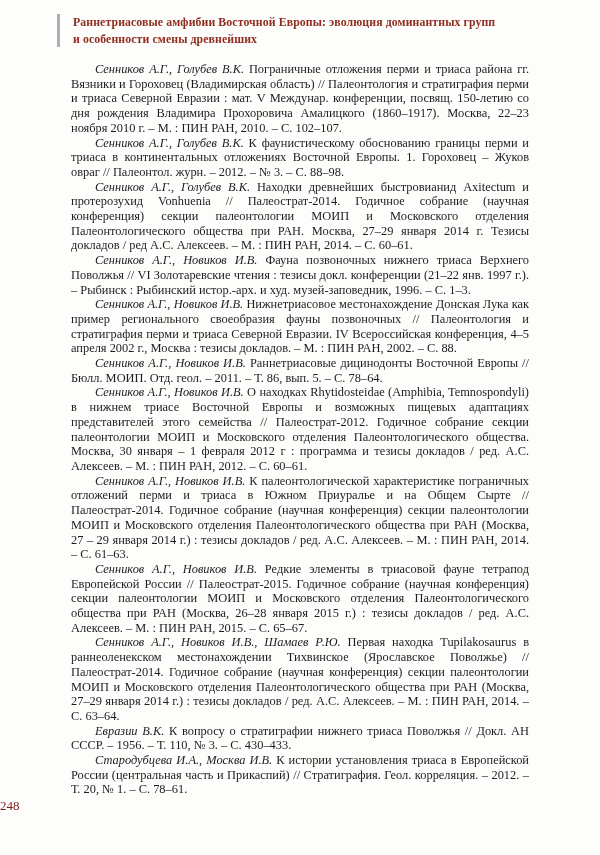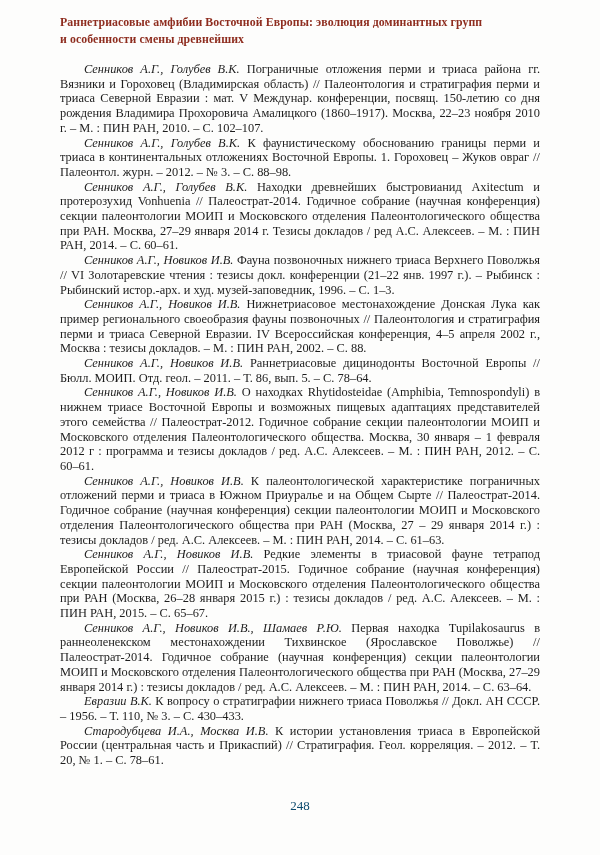--- a/index.html
+++ b/index.html
@@ -18,60 +18,58 @@
   .content {
     position: absolute;
     left: 60px;
     top: 14px;
     width: 480px;
   }
   .header {
     display: flex;
     align-items: stretch;
     margin-bottom: 15px;
-    flex-direction: column;
   }
   .header-bar {
     width: 3px;
     background: #aeaeae;
     margin-left: -3px;
     margin-right: 13px;
     flex: 0 0 auto;
   }
   .header-text {
     font-weight: bold;
     color: #8e2d1f;
     font-size: 11.8px;
     line-height: 16.5px;
     letter-spacing: 0.1px;
   }
   .refs {
-    margin: 0;
+    margin: 11px;
     padding: 0;
   }
   .ref {
     margin: 0;
     padding: 0;
     text-align: justify;
     text-indent: 24px;
     font-size: 12.4px;
     line-height: 14.7px;
     color: #1d1d1d;
   }
   .ref .authors {
     font-style: italic;
   }
   .page-number {
     position: absolute;
     left: 0;
     top: 798px;
     width: 100%;
-    text-align: center;
     font-size: 13px;
-    color: #0c4a6e;
+    color: #7f1d1d;
   }
 </style>
 </head>
 <body>
 
 <div class="page">
   <div class="content">
 
     <div class="header">
       <div class="header-bar"></div>

